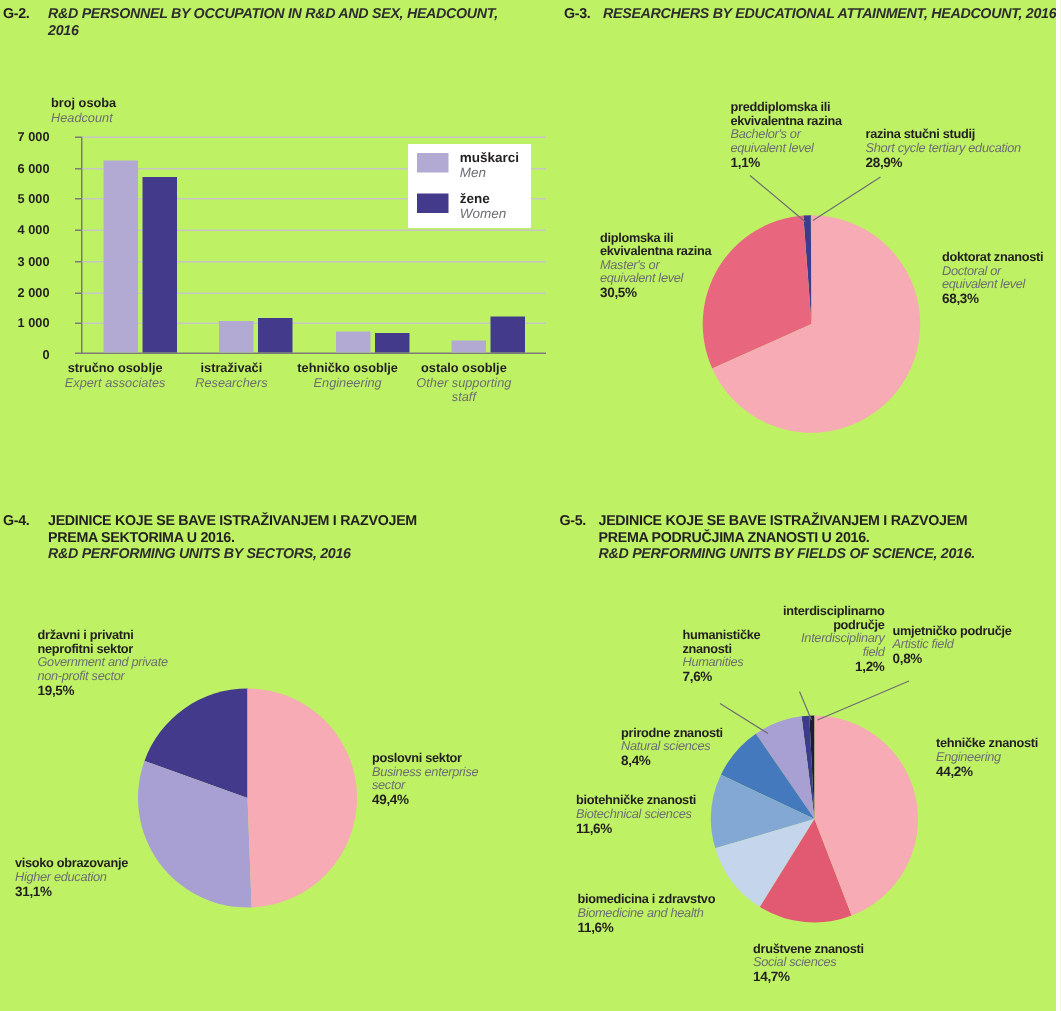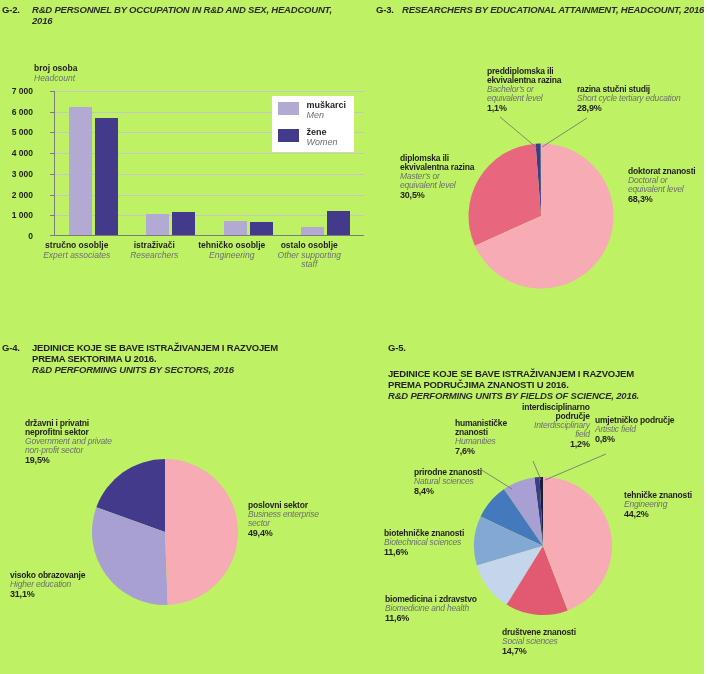--- a/index.html
+++ b/index.html
@@ -229,21 +229,21 @@
       <div class="p">49,4%</div>
     </div>
     <div class="pl" style="left:10px; top:241px;">
       <div class="h">visoko obrazovanje</div>
       <div class="e">Higher education</div>
       <div class="p">31,1%</div>
     </div>
   </section>
 
   <section class="panel" id="panel-g5">
-    <div class="title" style="left:36px; top:12px;flex-direction:column;">
+    <div class="title" style="left:21px; top:12px;">
       <span class="tid" style="flex-basis:26px">G-5.</span>
       <span class="tlines">
         <span class="hr" style="display:block">JEDINICE KOJE SE BAVE ISTRAŽIVANJEM I RAZVOJEM
 PREMA PODRUČJIMA ZNANOSTI U 2016.</span>
         <span class="en" style="display:block">R&amp;D PERFORMING UNITS BY FIELDS OF SCIENCE, 2016.</span>
       </span>
     </div>
 
     <svg class="piesvg" width="355" height="344" viewBox="0 0 355 344">
         <path d="M191,216 L187.54,147.09 A69,69 0 0 1 191.00,147.00 Z" fill="#1d1b38"></path>
@@ -270,21 +270,21 @@
 područje</div>
       <div class="e">Interdisciplinary
 field</div>
       <div class="p">1,2%</div>
     </div>
     <div class="pl" style="left:243px; top:86px;">
       <div class="h">umjetničko područje</div>
       <div class="e">Artistic field</div>
       <div class="p">0,8%</div>
     </div>
-    <div class="pl" style="left:62px; top:138px;">
+    <div class="pl" style="left:62px; top:154px;">
       <div class="h">prirodne znanosti</div>
       <div class="e">Natural sciences</div>
       <div class="p">8,4%</div>
     </div>
     <div class="pl" style="left:272px; top:161px;">
       <div class="h">tehničke znanosti</div>
       <div class="e">Engineering</div>
       <div class="p">44,2%</div>
     </div>
     <div class="pl" style="left:32px; top:199px;">

